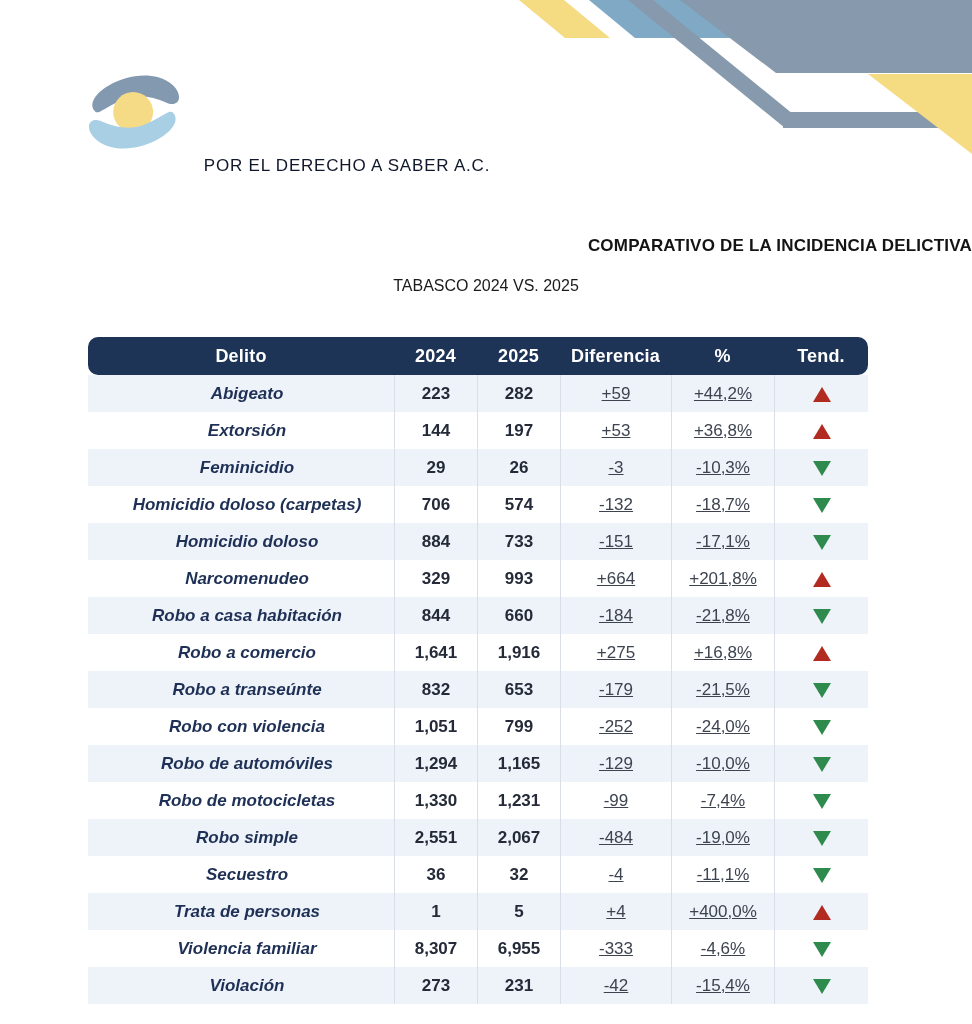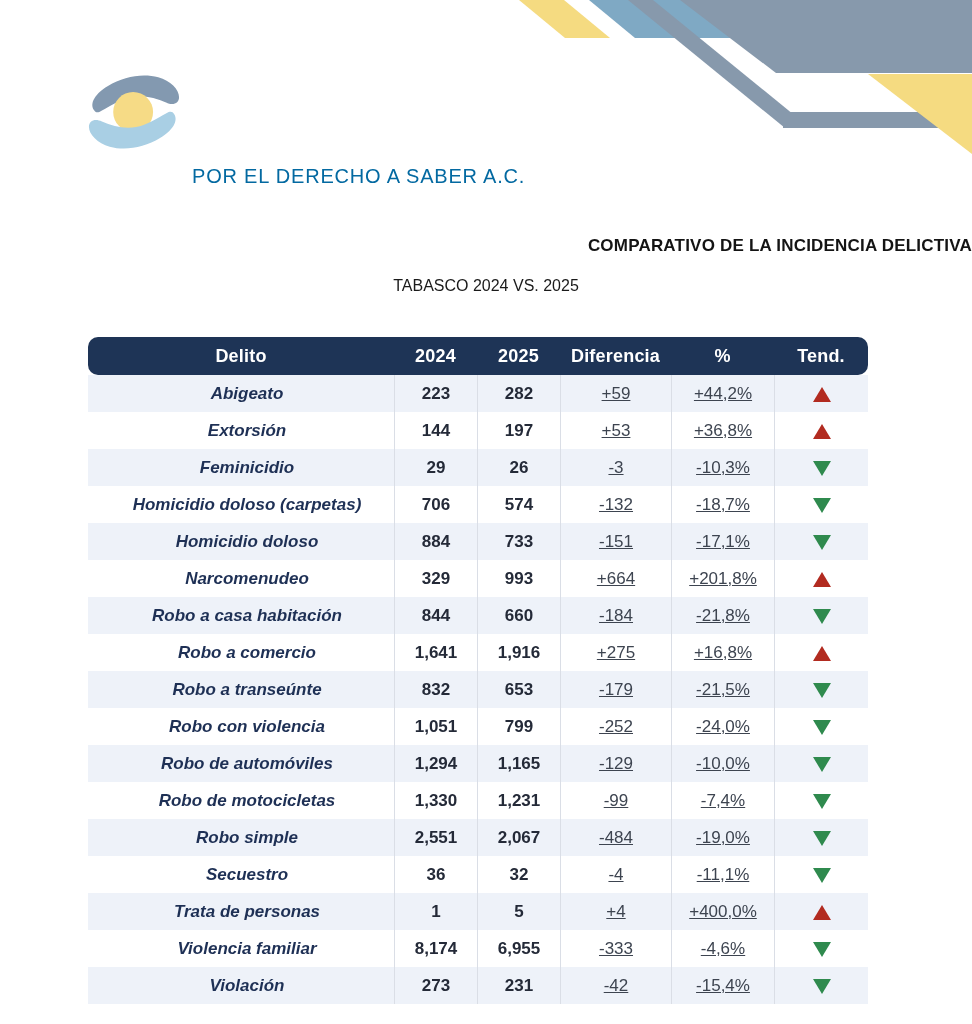--- a/index.html
+++ b/index.html
@@ -47,25 +47,24 @@
     color: #9dcae0;
     text-align: center;
     white-space: nowrap;
   }
   .logo-tagline {
     position: absolute;
     left: 112px;
     top: 98px;
     width: 310px;
     text-align: center;
-    font-size: 20px;
+    font-size: 17px;
     letter-spacing: 0.8px;
-    color: #0369a1;
+    color: #0f172a;
     white-space: nowrap;
-    margin-top: 9px;
   }
 
   
   .report-title {
     position: absolute;
     left: 0;
     top: 236px;
     width: 100%;
     text-align: right;
     font-size: 17px;
@@ -346,21 +345,21 @@
       <td class="c-num">1</td>
       <td class="c-num">5</td>
       <td class="c-diff">+4</td>
       <td class="c-pct">+400,0%</td>
       <td class="c-trend">
         <span class="tri tri-up"></span>
       </td>
     </tr>
           <tr>
       <td class="c-delito">Violencia familiar</td>
-      <td class="c-num">8,174</td>
+      <td class="c-num">8,307</td>
       <td class="c-num">6,955</td>
       <td class="c-diff">-333</td>
       <td class="c-pct">-4,6%</td>
       <td class="c-trend">
         <span class="tri tri-down"></span>
       </td>
     </tr>
           <tr class="alt">
       <td class="c-delito">Violación</td>
       <td class="c-num">273</td>

